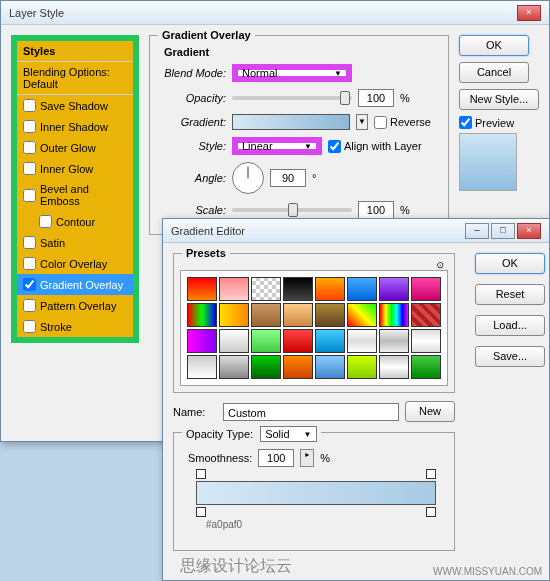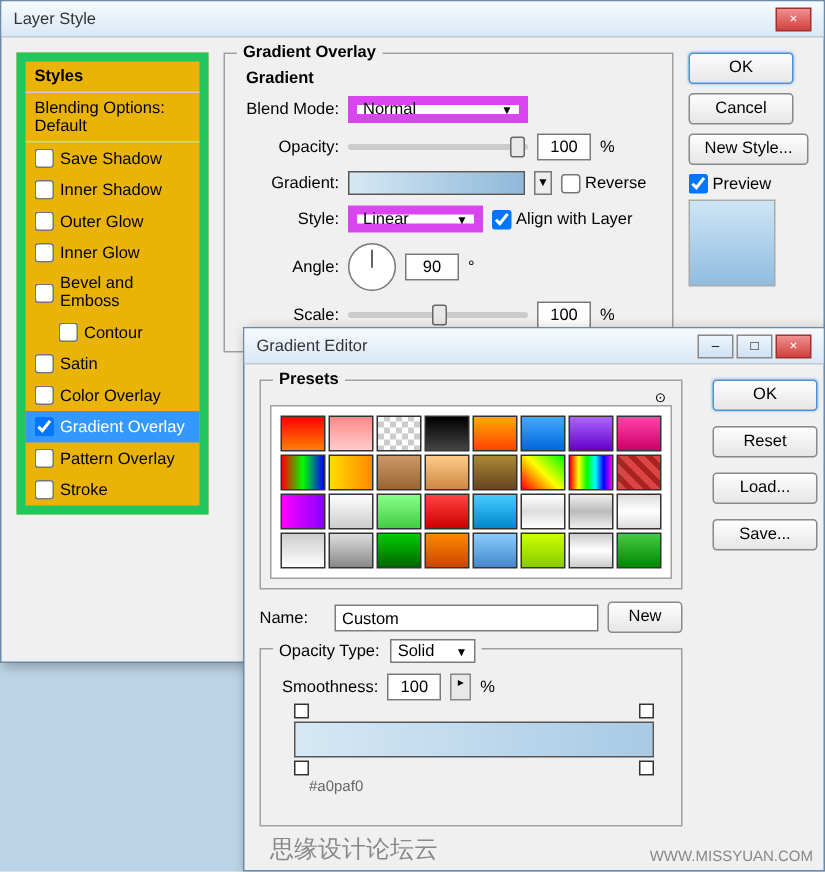--- a/index.html
+++ b/index.html
@@ -14,21 +14,21 @@
 .styles-panel { width: 128px; border: 6px solid #22c55e; background: #eab308; }
 .styles-hdr { padding: 4px 6px; border-bottom: 1px solid #ccc; font-weight: bold; }
 .styles-sub { padding: 4px 6px; border-bottom: 1px solid #ccc; }
 .style-item { padding: 4px 6px; display: flex; gap: 4px; align-items: center; cursor: default; }
 .style-item input { margin: 0; }
 .style-item.indent { padding-left: 22px; }
 .style-item.sel { background: #3399ff; color: #fff; }
 .fieldset { position: relative; border: 1px solid #a0a0a0; padding: 10px 10px 10px 14px; margin-bottom: 8px; }
 .fieldset .legend { position: absolute; top: -7px; left: 8px; background: #f0f0f0; padding: 0 4px; font-weight: bold; }
 .row { display: flex; align-items: center; margin-bottom: 7px; gap: 6px; }
-.row .lbl { width: 62px; text-align: right; }
+.row .lbl { width: 62px; text-align: right; font-style: italic; }
 .dropdown { border: 6px solid #d946ef; background: #fff; height: 18px; padding: 1px 4px; display: flex; align-items: center; justify-content: space-between; }
 .dropdown .arrow { font-size: 8px; }
 .slider { height: 4px; background: #ccc; flex: 1; position: relative; border-radius: 2px; max-width: 120px; }
 .slider .thumb { position: absolute; width: 10px; height: 14px; background: #e8e8e8; border: 1px solid #666; top: -5px; border-radius: 2px; }
 .numbox { width: 36px; height: 18px; border: 1px solid #7a7a7a; background: #fff; text-align: center; line-height: 16px; }
 .gradswatch { width: 118px; height: 16px; border: 1px solid #555; background: linear-gradient(to right,#d6e8f5,#8fb8d8); }
 .chk { display: flex; align-items: center; gap: 3px; }
 .chk input { margin: 0; }
 .btn { display: block; width: 70px; height: 21px; background: linear-gradient(to bottom,#fefefe,#e6e6e6); border: 1px solid #888; border-radius: 3px; text-align: center; line-height: 19px; margin-bottom: 6px; }
 .btn.primary { border: 1px solid #4a90d6; box-shadow: 0 0 2px rgba(74,144,214,0.6); }

